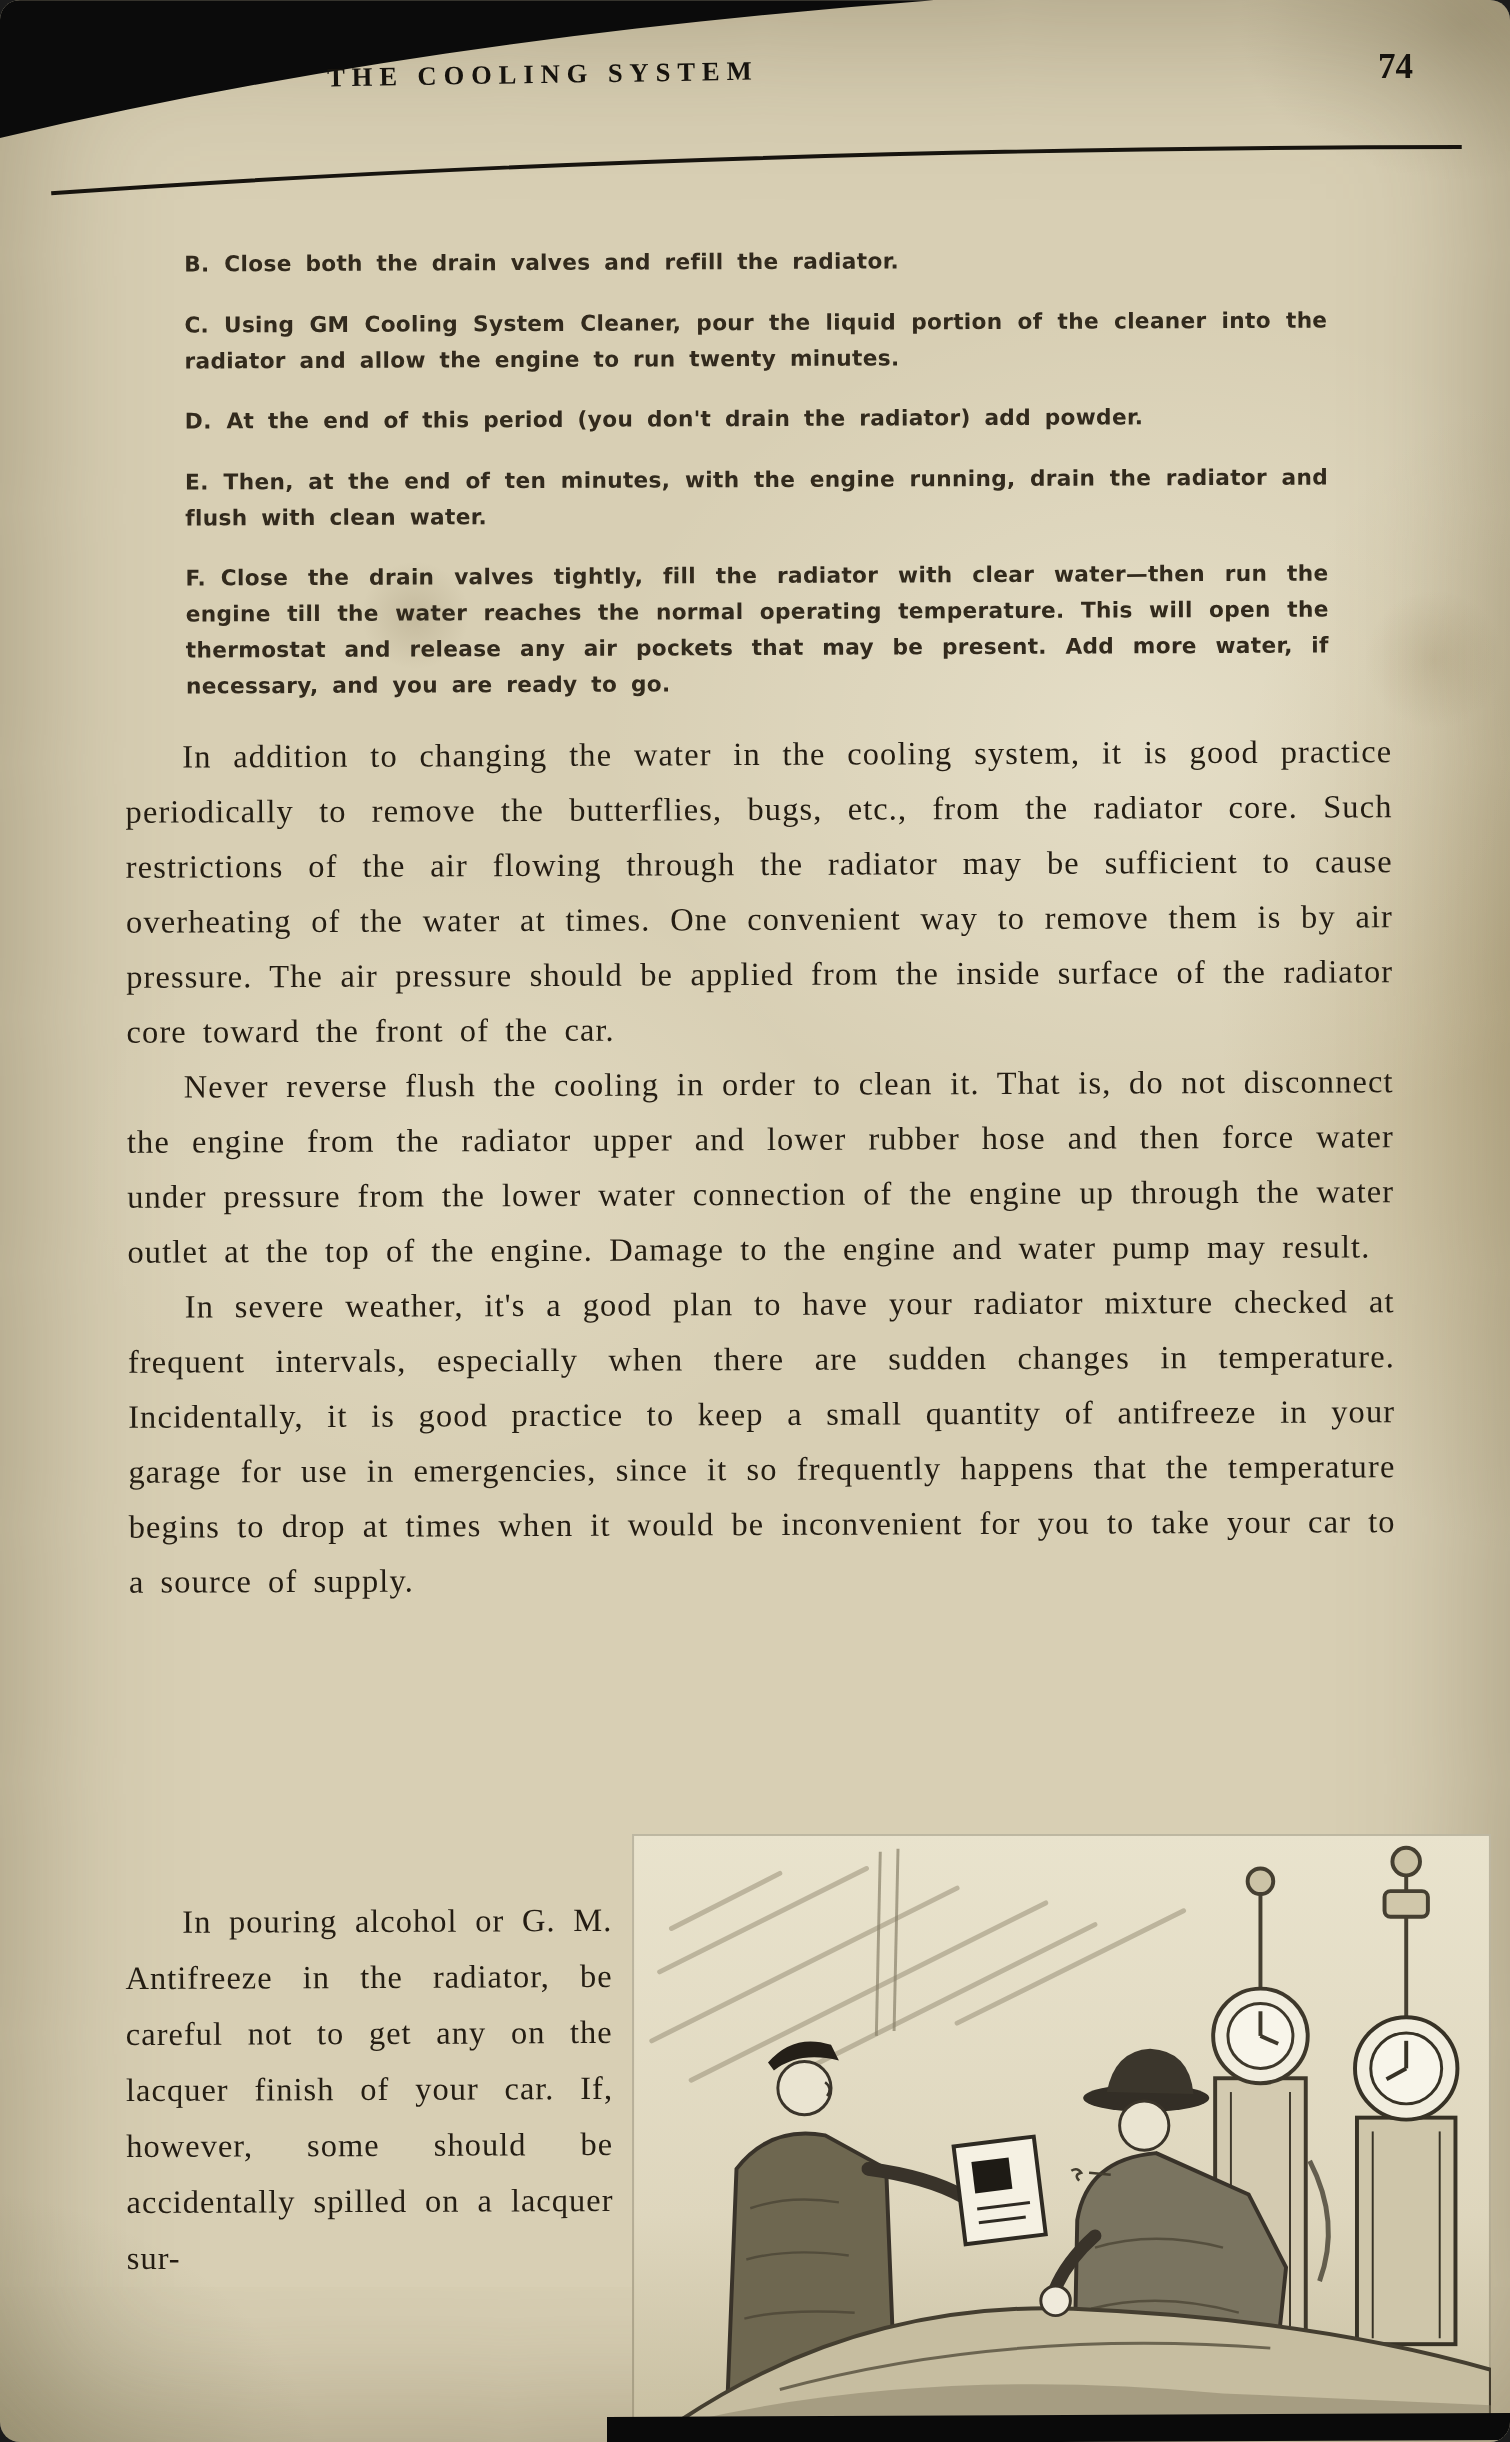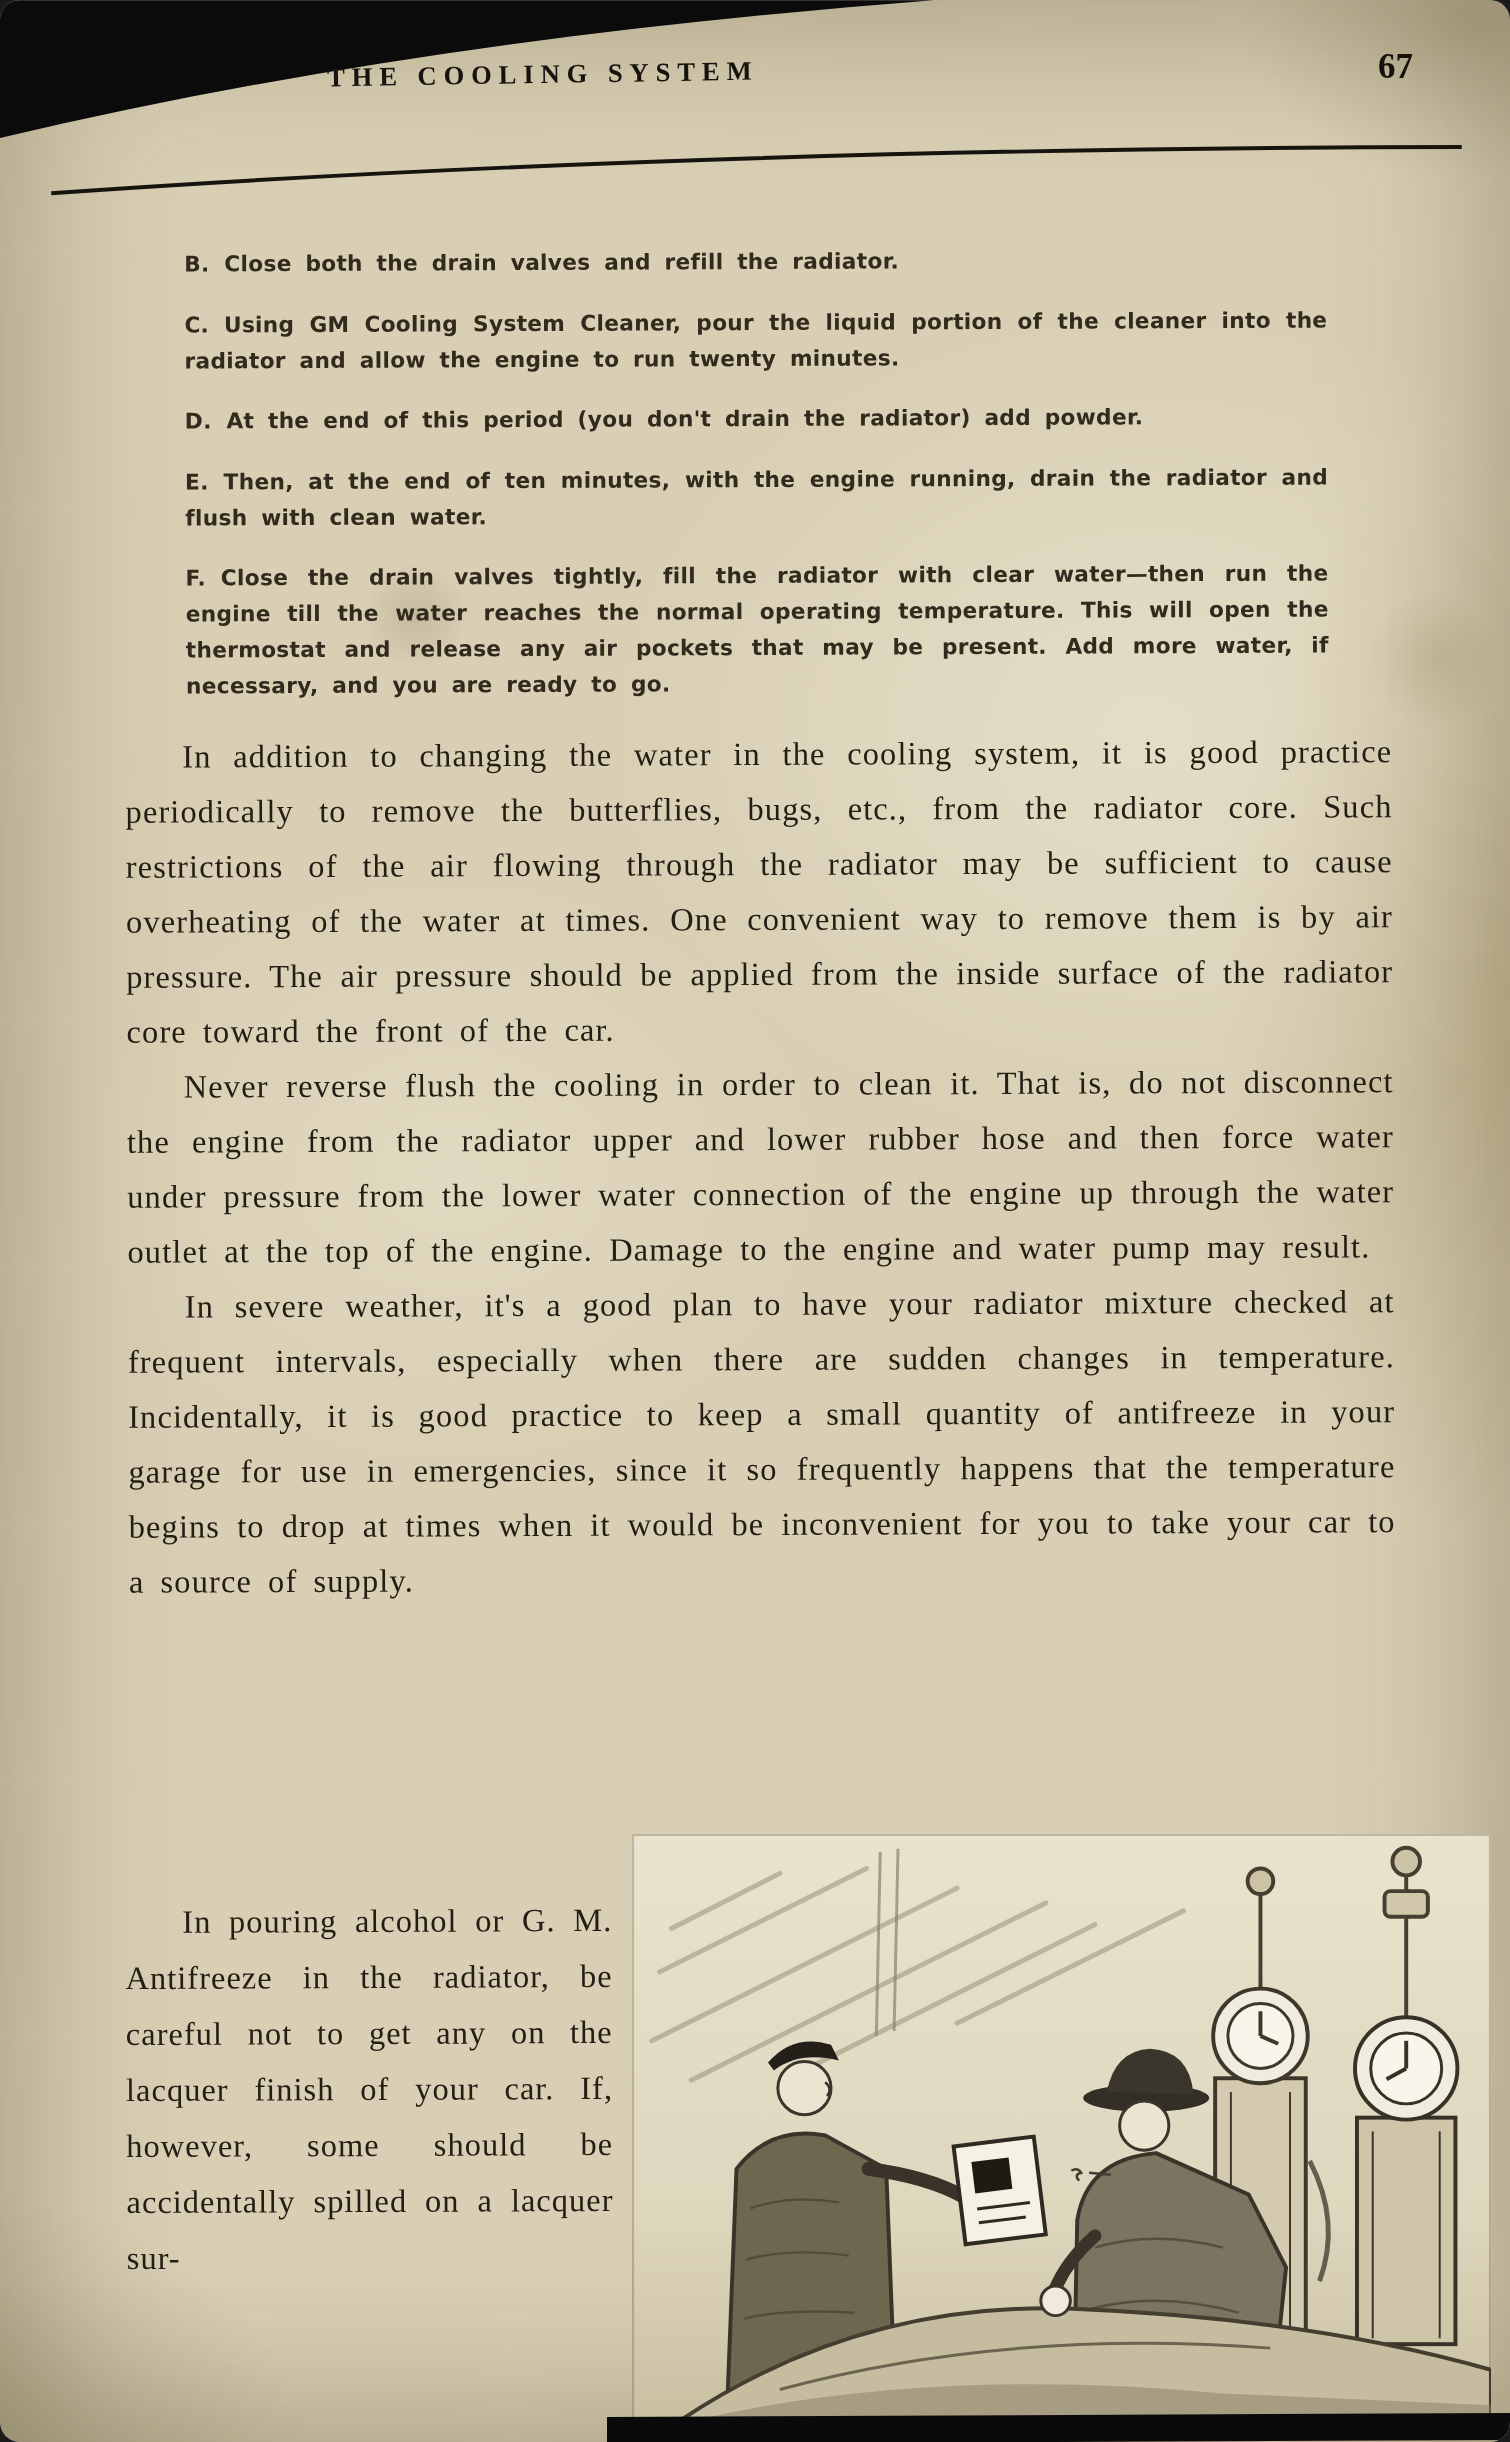--- a/index.html
+++ b/index.html
@@ -90,21 +90,21 @@
 <body>
 
 <div class="page">
 
   <svg class="top-svg" width="1510" height="227" viewBox="0 0 1533 230">
     <path d="M0 0 L948 0 C640 24 318 64 0 140 Z" fill="#0b0b0b"></path>
     <path d="M52 196 C450 168 920 150 1484 149" fill="none" stroke="#17140f" stroke-width="4"></path>
   </svg>
 
   <div class="page-title">THE COOLING SYSTEM</div>
-  <div class="page-number">67</div>
+  <div class="page-number">74</div>
 
   <div class="content">
 
     <div class="list">
       <p class="list-item"><span class="list-letter">B.</span><span>Close both the drain valves and refill the radiator.</span></p>
       <p class="list-item"><span class="list-letter">C.</span><span>Using GM Cooling System Cleaner, pour the liquid portion of the cleaner into the radiator and allow the engine to run twenty minutes.</span></p>
       <p class="list-item"><span class="list-letter">D.</span><span>At the end of this period (you don't drain the radiator) add powder.</span></p>
       <p class="list-item"><span class="list-letter">E.</span><span>Then, at the end of ten minutes, with the engine running, drain the radiator and flush with clean water.</span></p>
       <p class="list-item"><span class="list-letter">F.</span><span>Close the drain valves tightly, fill the radiator with clear water—then run the engine till the water reaches the normal operating temperature. This will open the thermostat and release any air pockets that may be present. Add more water, if necessary, and you are ready to go.</span></p>
     </div>

